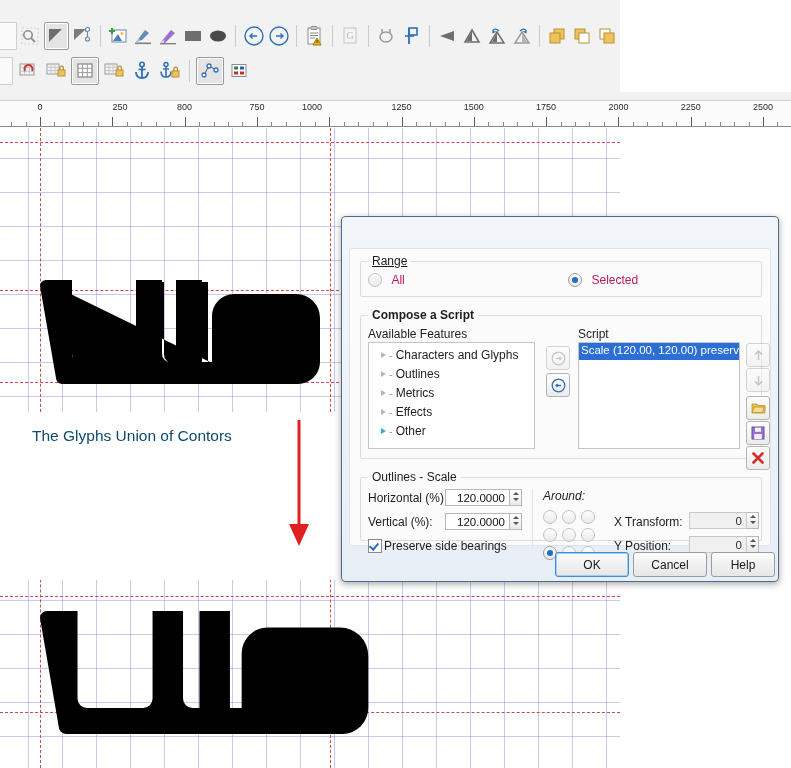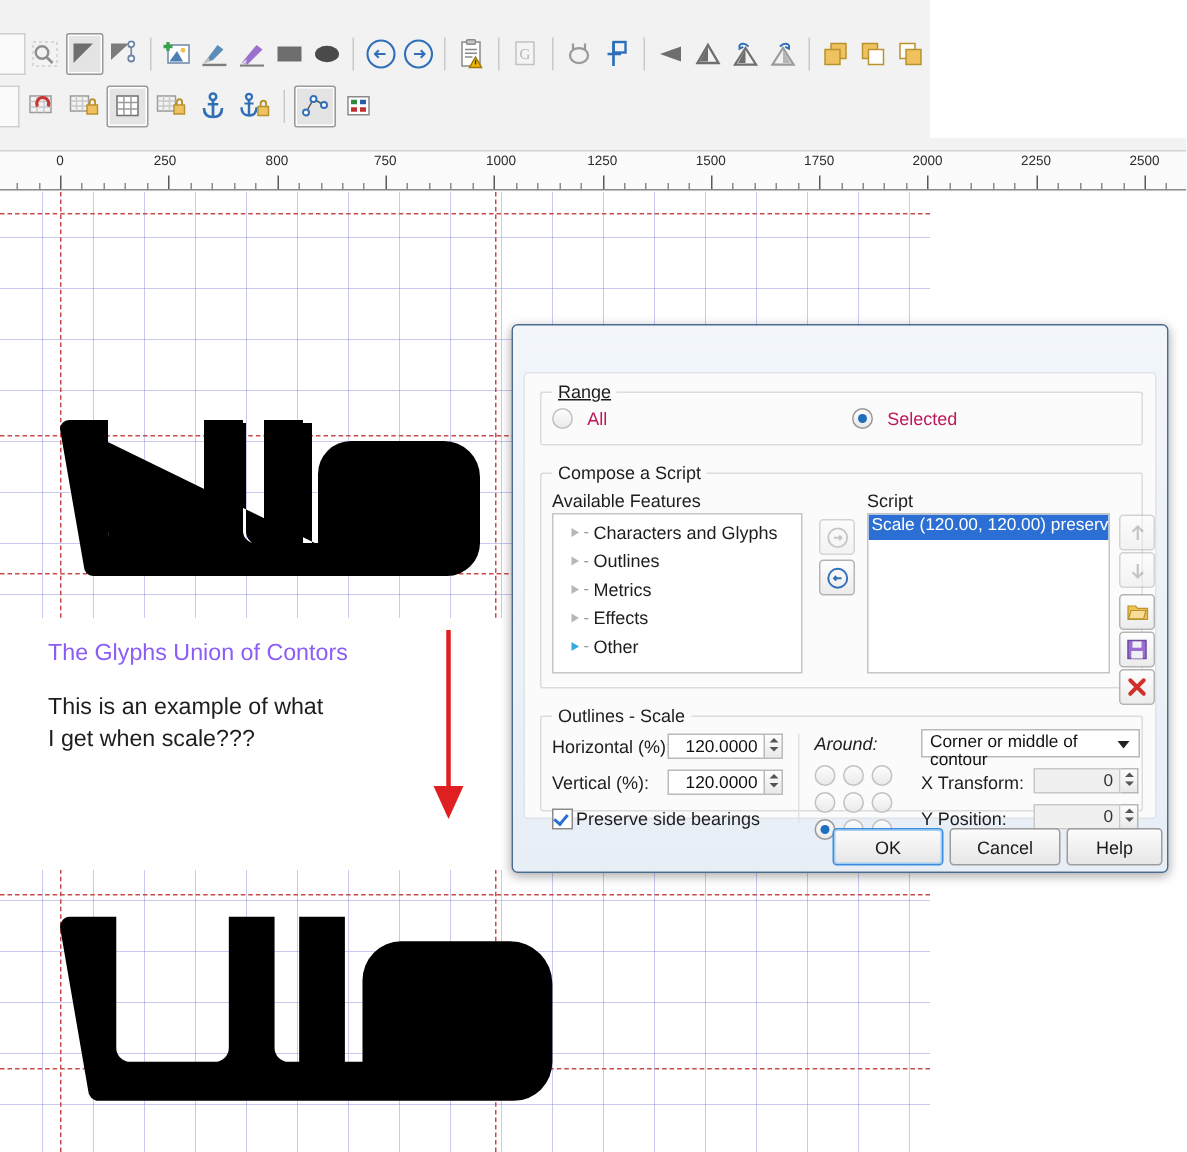--- a/index.html
+++ b/index.html
@@ -47,21 +47,21 @@
   
   .guideH{position:absolute;left:0;width:620px;height:0;border-top:1px dashed #c94a4a;}
   .guideV{position:absolute;top:0;height:640px;width:0;border-left:1px dashed #c94a4a;}
   .blankband{position:absolute;left:0;width:620px;background:#fff;}
 
   
   .glyph{position:absolute;}
   .glyph svg{display:block;}
 
   
-  .annot{position:absolute;color:#8b5cf6;font-size:15.5px;line-height:21px;}
+  .annot{position:absolute;color:#0c4a6e;font-size:15.5px;line-height:21px;}
   .annot2{position:absolute;color:#1d1d1d;font-size:15.5px;line-height:21px;}
 
   
   .arrow{position:absolute;}
 
   
   .dlg{position:absolute;left:341px;top:216px;width:436px;height:364px;
        border:1px solid #4a6c8f;border-radius:4px;
        background:linear-gradient(#f2f6fb,#e8eef6);
        box-shadow:0 2px 7px rgba(0,0,0,.35);}
@@ -347,39 +347,39 @@
   <div class="ruler-top-edge"></div>
   <div class="ruler">
     <div class="rbase"></div>
     <div id="ruler-marks">
         <div class="rt" style="left: 40px;">0</div>
         <div class="tick maj" style="left: 40px;"></div>
         <div class="tick min" style="left: 54.46px;"></div>
         <div class="tick min" style="left: 68.92px;"></div>
         <div class="tick min" style="left: 83.38px;"></div>
         <div class="tick min" style="left: 97.84px;"></div>
-        <div class="rt" style="left: 110px;">250</div>
+        <div class="rt" style="left: 120px;">250</div>
         <div class="tick maj" style="left: 112.3px;"></div>
         <div class="tick min" style="left: 126.76px;"></div>
         <div class="tick min" style="left: 141.22px;"></div>
         <div class="tick min" style="left: 155.68px;"></div>
         <div class="tick min" style="left: 170.14px;"></div>
         <div class="rt" style="left: 184.6px;">800</div>
         <div class="tick maj" style="left: 184.6px;"></div>
         <div class="tick min" style="left: 199.06px;"></div>
         <div class="tick min" style="left: 213.52px;"></div>
         <div class="tick min" style="left: 227.98px;"></div>
         <div class="tick min" style="left: 242.44px;"></div>
         <div class="rt" style="left: 256.9px;">750</div>
         <div class="tick maj" style="left: 256.9px;"></div>
         <div class="tick min" style="left: 271.36px;"></div>
         <div class="tick min" style="left: 285.82px;"></div>
         <div class="tick min" style="left: 300.28px;"></div>
         <div class="tick min" style="left: 314.74px;"></div>
-        <div class="rt" style="left: 334px;">1000</div>
+        <div class="rt" style="left: 312px;">1000</div>
         <div class="tick maj" style="left: 329.2px;"></div>
         <div class="tick min" style="left: 343.66px;"></div>
         <div class="tick min" style="left: 358.12px;"></div>
         <div class="tick min" style="left: 372.58px;"></div>
         <div class="tick min" style="left: 387.04px;"></div>
         <div class="rt" style="left: 401.5px;">1250</div>
         <div class="tick maj" style="left: 401.5px;"></div>
         <div class="tick min" style="left: 415.96px;"></div>
         <div class="tick min" style="left: 430.42px;"></div>
         <div class="tick min" style="left: 444.88px;"></div>
@@ -443,24 +443,20 @@
           h10 v-46 a22 22 0 0 1 22 -22 h62 a24 24 0 0 1 24 24 v44
           a22 22 0 0 1 -22 22 h-236 a6 6 0 0 1 -6 -6 z
           M172 38 a8 8 0 0 1 8 -8 h56 a8 8 0 0 1 8 8 v38 a8 8 0 0 1 -8 8 h-56 a8 8 0 0 1 -8 -8 z
         "></path>
       </svg>
     </div>
 
     <div class="annot" style="left:32px;top:297px;">
       <span>The Glyphs Union of Contors</span>
     </div>
-    <div class="annot2" style="left:32px;top:333px;">
-      <div>This is an example of what</div>
-      <div>I get when scale???</div>
-    </div>
 
     <div class="arrow" style="left:285px;top:292px;">
       <svg width="28" height="128" viewBox="0 0 28 128">
         <line x1="14" y1="0" x2="14" y2="108" stroke="#e02020" stroke-width="3"></line>
         <polygon points="14,126 4,104 24,104" fill="#e02020"></polygon>
       </svg>
     </div>
 
     <div class="glyph" style="left:40px;top:483px;">
       <svg width="340" height="130" viewBox="0 0 290 110" preserveAspectRatio="none">
@@ -487,21 +483,21 @@
       <div style="position:absolute;left:18px;top:21px;">
         <span class="radio off"></span>
         <span class="rlabel">All</span>
       </div>
       <div style="position:absolute;left:218px;top:21px;">
         <span class="radio on"></span>
         <span class="rlabel">Selected</span>
       </div>
 
       <div class="gbox" style="left:10px;top:66px;width:400px;height:142px;"></div>
-      <div class="glab" style="left:18px;top:59px;">Compose a Script</div>
+      <div class="glab" style="left:18px;top:59px;font-weight:bold;">Compose a Script</div>
 
       <div class="lbl" style="left:18px;top:78px;">Available Features</div>
       <div class="listbox" style="left:18px;top:93px;width:165px;height:105px;">
         <div id="feature-list">
             <div class="tree-item" style="margin-top: 4px;">
               <span class="tri"></span>
               <span class="dash">-</span>
               <span>Characters and Glyphs</span>
             </div>
             <div class="tree-item" style="margin-top: 3px;">
@@ -603,24 +599,20 @@
         <span class="radio off"></span>
         <span class="radio off"></span>
         <span class="radio off"></span>
         <span class="radio off"></span>
         <span class="radio off"></span>
         <span class="radio on"></span>
         <span class="radio off"></span>
         <span class="radio off"></span>
       </div>
 
-      <div class="combo" style="left:264px;top:237px;width:146px;">
-        <span class="cv">Corner or middle of contour</span>
-        <span class="carr"></span>
-      </div>
 
       <div class="lbl" style="left:264px;top:266px;">X Transform:</div>
       <div class="field gray" style="left:339px;top:263px;width:58px;">0</div>
       <div class="spin" style="left:397px;top:263px;">
         <i class="up"></i>
           <i class="dn"></i>
       </div>
 
       <div class="lbl" style="left:264px;top:290px;">Y Position:</div>
       <div class="field gray" style="left:339px;top:287px;width:58px;">0</div>

